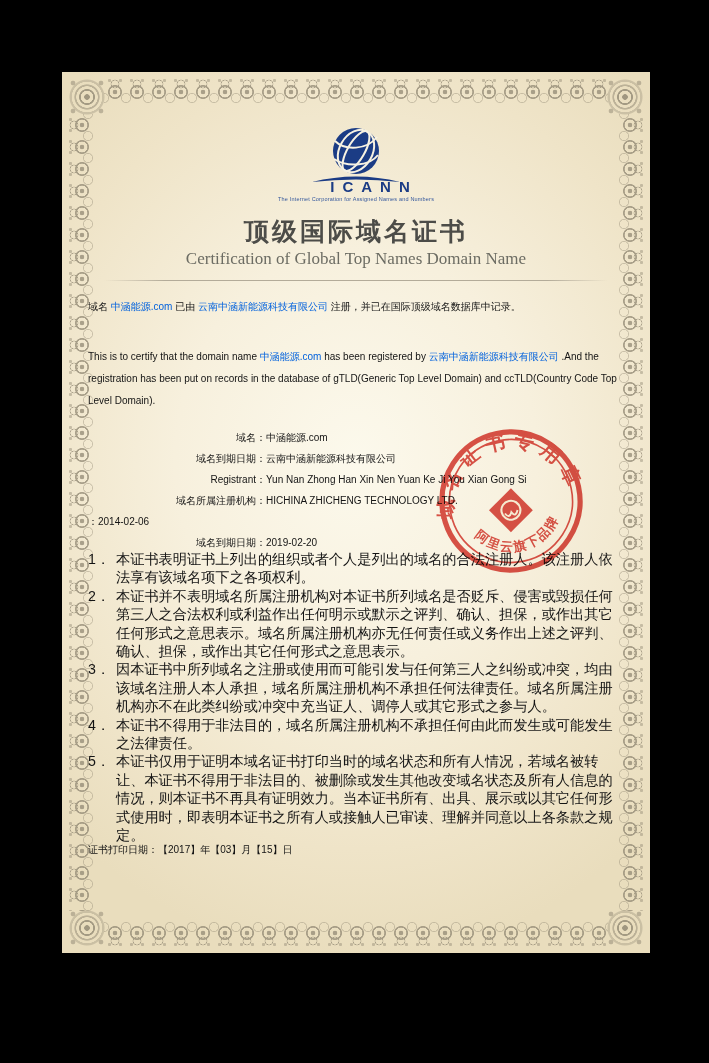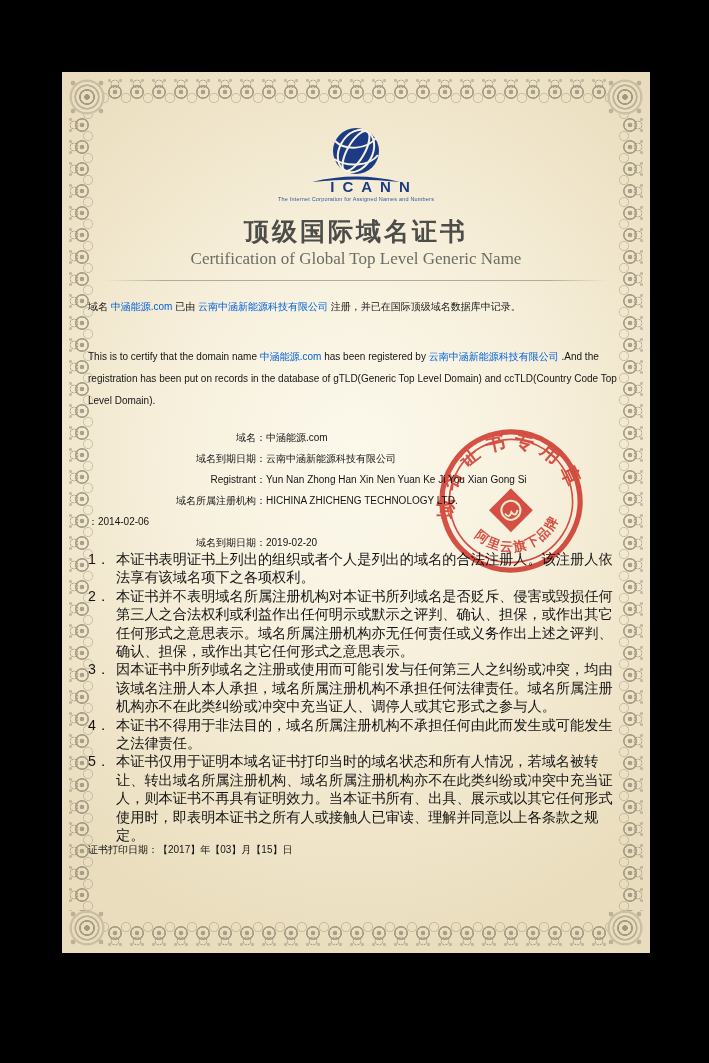--- a/index.html
+++ b/index.html
@@ -96,21 +96,21 @@
         <ellipse cx="48" cy="25" rx="16.5" ry="22.5" transform="rotate(30 48 25)"></ellipse>
         <path d="M 27,15 C 37,25 59,24 69,11"></path>
         <path d="M 26,33 C 38,41 61,41 70,29"></path>
       </g>
       <path d="M 4,56 Q 48,45 92,56 Q 48,51 4,56 Z" fill="#1b3c85"></path>
     </svg>
     <div class="icann-word">ICANN</div>
     <div class="icann-tagline">The Internet Corporation for Assigned Names and Numbers</div>
 
     <div class="cert-title">顶级国际域名证书</div>
-    <div class="cert-subtitle">Certification of Global Top Level Generic Name</div>
+    <div class="cert-subtitle">Certification of Global Top Names Domain Name</div>
     <div class="divider"></div>
 
     <div class="txt para-zh"><span>域名 </span><span class="hl">中涵能源.com</span><span> 已由 </span><span class="hl">云南中涵新能源科技有限公司</span><span> 注册，并已在国际顶级域名数据库中记录。</span></div>
 
     <div class="txt para-en"><span>This is to certify that the domain name </span><span class="hl">中涵能源.com</span><span> has been registered by </span><span class="hl">云南中涵新能源科技有限公司</span><span> .And the registration has been put on records in the database of gTLD(Generic Top Level Domain) and ccTLD(Country Code Top Level Domain).</span></div>
 
     <div class="txt details">
       <div class="drow">
         <span class="dlabel">域名</span>
           <span class="dsep">：</span>
@@ -154,21 +154,21 @@
       <div class="term-item">
         <span class="term-num">3．</span>
         <span class="term-text">因本证书中所列域名之注册或使用而可能引发与任何第三人之纠纷或冲突，均由该域名注册人本人承担，域名所属注册机构不承担任何法律责任。域名所属注册机构亦不在此类纠纷或冲突中充当证人、调停人或其它形式之参与人。</span>
       </div>
       <div class="term-item">
         <span class="term-num">4．</span>
         <span class="term-text">本证书不得用于非法目的，域名所属注册机构不承担任何由此而发生或可能发生之法律责任。</span>
       </div>
       <div class="term-item">
         <span class="term-num">5．</span>
-        <span class="term-text">本证书仅用于证明本域名证书打印当时的域名状态和所有人情况，若域名被转让、转出域名所属注册机构、域名所属注册机构亦不在此类纠纷或冲突中充当证人，则本证书不再具有证明效力。当本证书所有、出具、展示或以其它任何形式使用时，即表明本证书之所有人或接触人已审读、理解并同意以上各条款之规定。</span>
+        <span class="term-text">本证书仅用于证明本域名证书打印当时的域名状态和所有人情况，若域名被转让、本证书不得用于非法目的、被删除或发生其他改变域名状态及所有人信息的情况，则本证书不再具有证明效力。当本证书所有、出具、展示或以其它任何形式使用时，即表明本证书之所有人或接触人已审读、理解并同意以上各条款之规定。</span>
       </div>
     </div>
 
     <div class="txt print-date">证书打印日期：【2017】年【03】月【15】日</div>
 
     <svg class="seal" viewBox="0 0 150 150">
       <g transform="rotate(-12 75 75)">
         <circle cx="75" cy="75" r="69" fill="none" stroke="#d9473f" stroke-width="5.2"></circle>
         <circle cx="75" cy="75" r="61.5" fill="none" stroke="#d9473f" stroke-width="1.6"></circle>
         <path id="sealArcTop" d="M 15.5,81 A 59.5,59.5 0 1 1 134.5,81" fill="none"></path>

